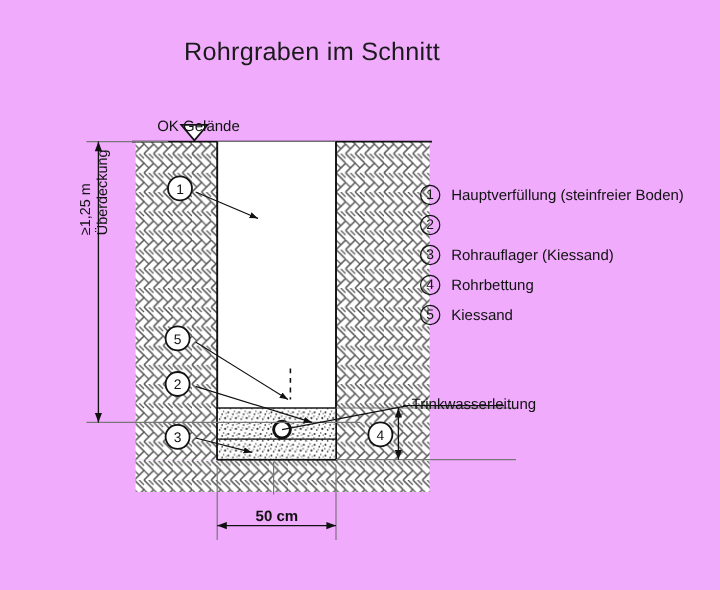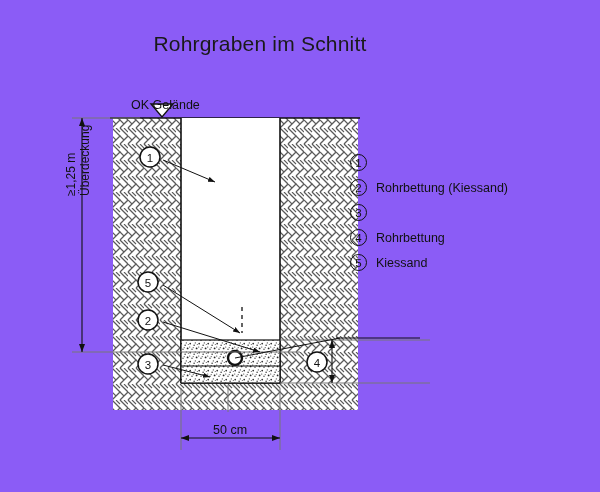--- a/index.html
+++ b/index.html
@@ -7,21 +7,21 @@
     padding: 0;
     background: #ffffff;
   }
   body {
     font-family: "Liberation Sans", sans-serif;
   }
   #root {
     position: relative;
     width: 600px;
     height: 492px;
-    background: #8b5cf6;
+    background: #f0abfc;
     overflow: hidden;
   }
   .title {
     position: absolute;
     left: 0;
     top: 32px;
     width: 520px;
     text-align: center;
     font-size: 21px;
     color: #1a1a1a;
@@ -42,20 +42,21 @@
     white-space: nowrap;
   }
   .lbl-ok {
     left: 131px;
     top: 98px;
     font-size: 12.5px;
   }
   .lbl-50 {
     left: 213px;
     top: 423px;
+    font-weight: bold;
   }
   .lbl-tw {
     left: 343px;
     top: 330px;
   }
   .vert-row1 {
     position: absolute;
     left: 64px;
     top: 196px;
     width: 100px;
@@ -234,34 +235,36 @@
     <g>
       <circle cx="317" cy="362" r="10" fill="#fff" stroke="#111" stroke-width="1.5"></circle>
       <text x="317" y="366.5" font-family="Liberation Sans, sans-serif" font-size="11.5" fill="#111" text-anchor="middle">4</text>
     </g>
   </svg>
 
   <div class="lbl lbl-ok">OK Gelände</div>
 
   <div class="lbl lbl-50">50 cm</div>
 
+  <div class="lbl lbl-tw">Trinkwasserleitung</div>
 
   <div class="vert-row1">≥1,25 m</div>
   <div class="vert-row2">Überdeckung</div>
 
   <div class="legend">
     <div class="legend-row">
       <div class="legend-circ">1</div>
+      <div class="legend-text">Hauptverfüllung (steinfreier Boden)</div>
     </div>
     <div class="legend-row">
       <div class="legend-circ">2</div>
-      <div class="legend-text">Rohrbettung (Kiessand)</div>
     </div>
     <div class="legend-row">
       <div class="legend-circ">3</div>
+      <div class="legend-text">Rohrauflager (Kiessand)</div>
     </div>
     <div class="legend-row">
       <div class="legend-circ">4</div>
       <div class="legend-text">Rohrbettung</div>
     </div>
     <div class="legend-row">
       <div class="legend-circ">5</div>
       <div class="legend-text">Kiessand</div>
     </div>
   </div>

